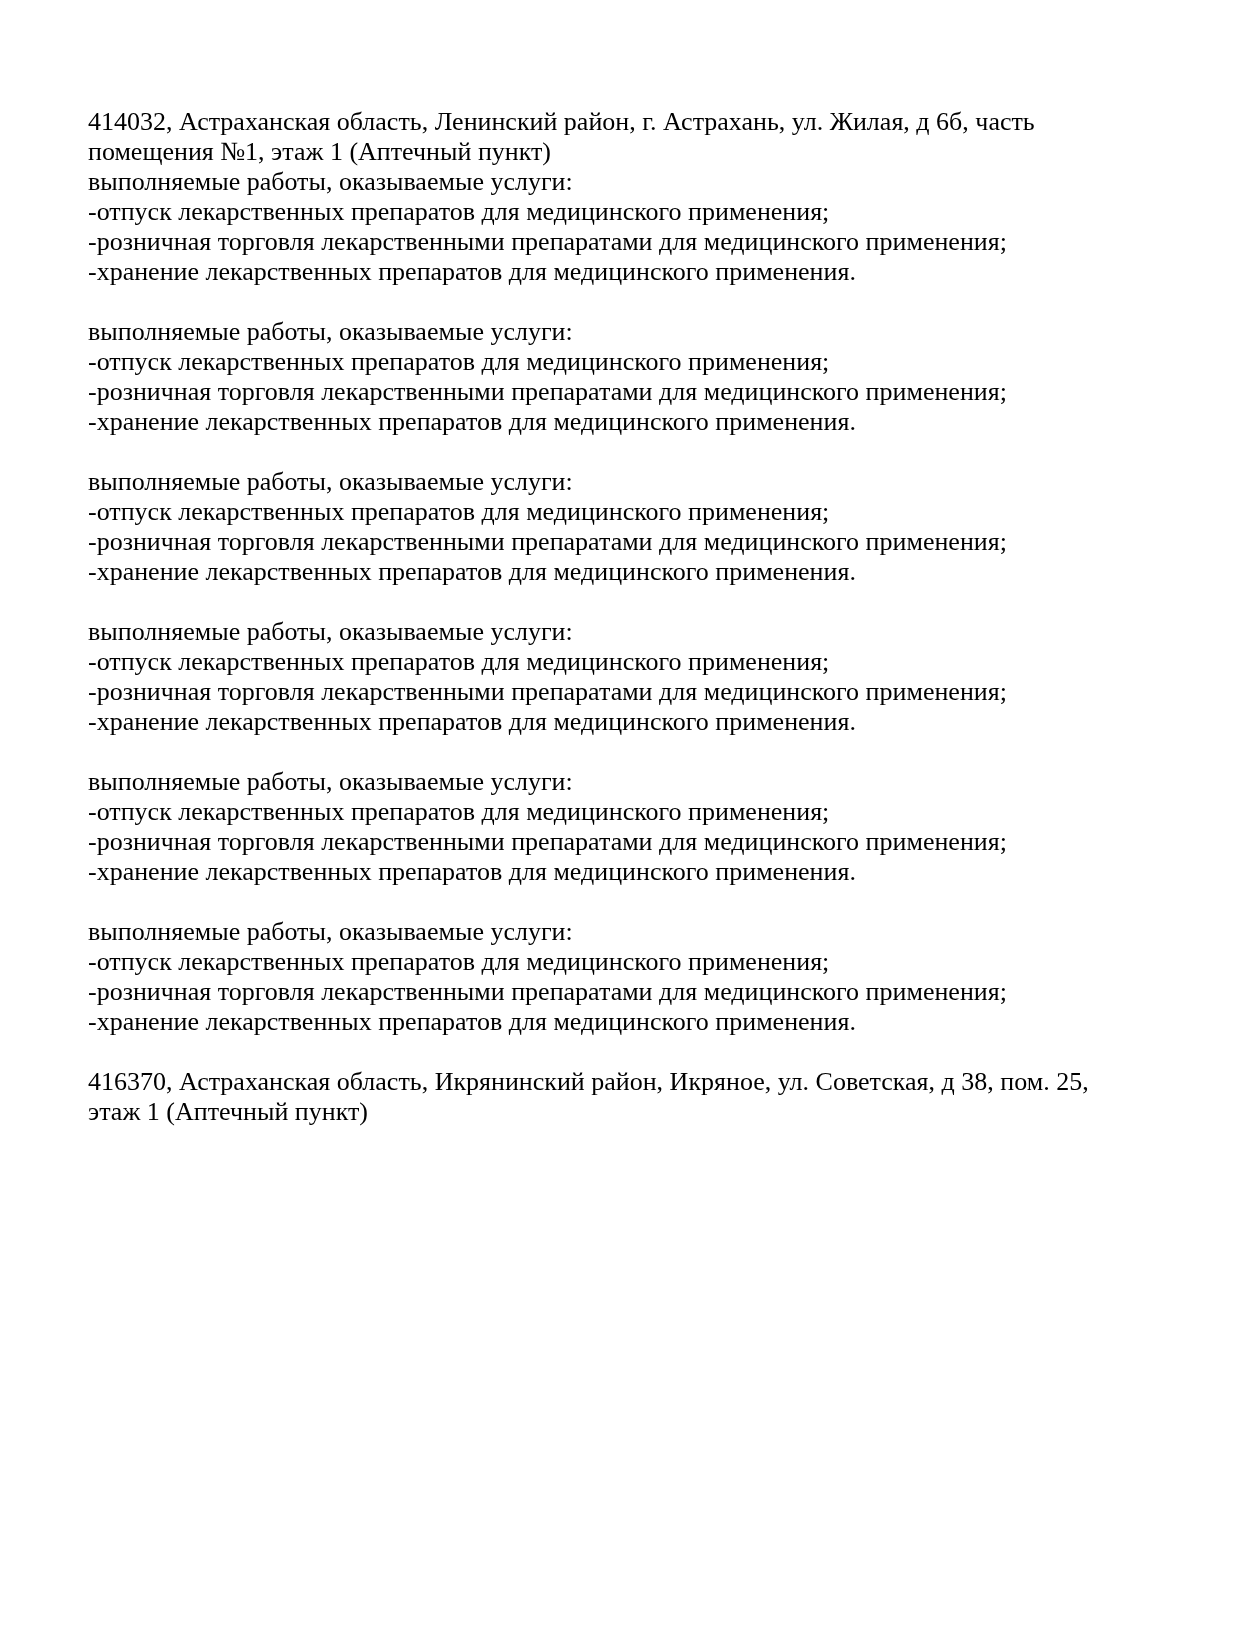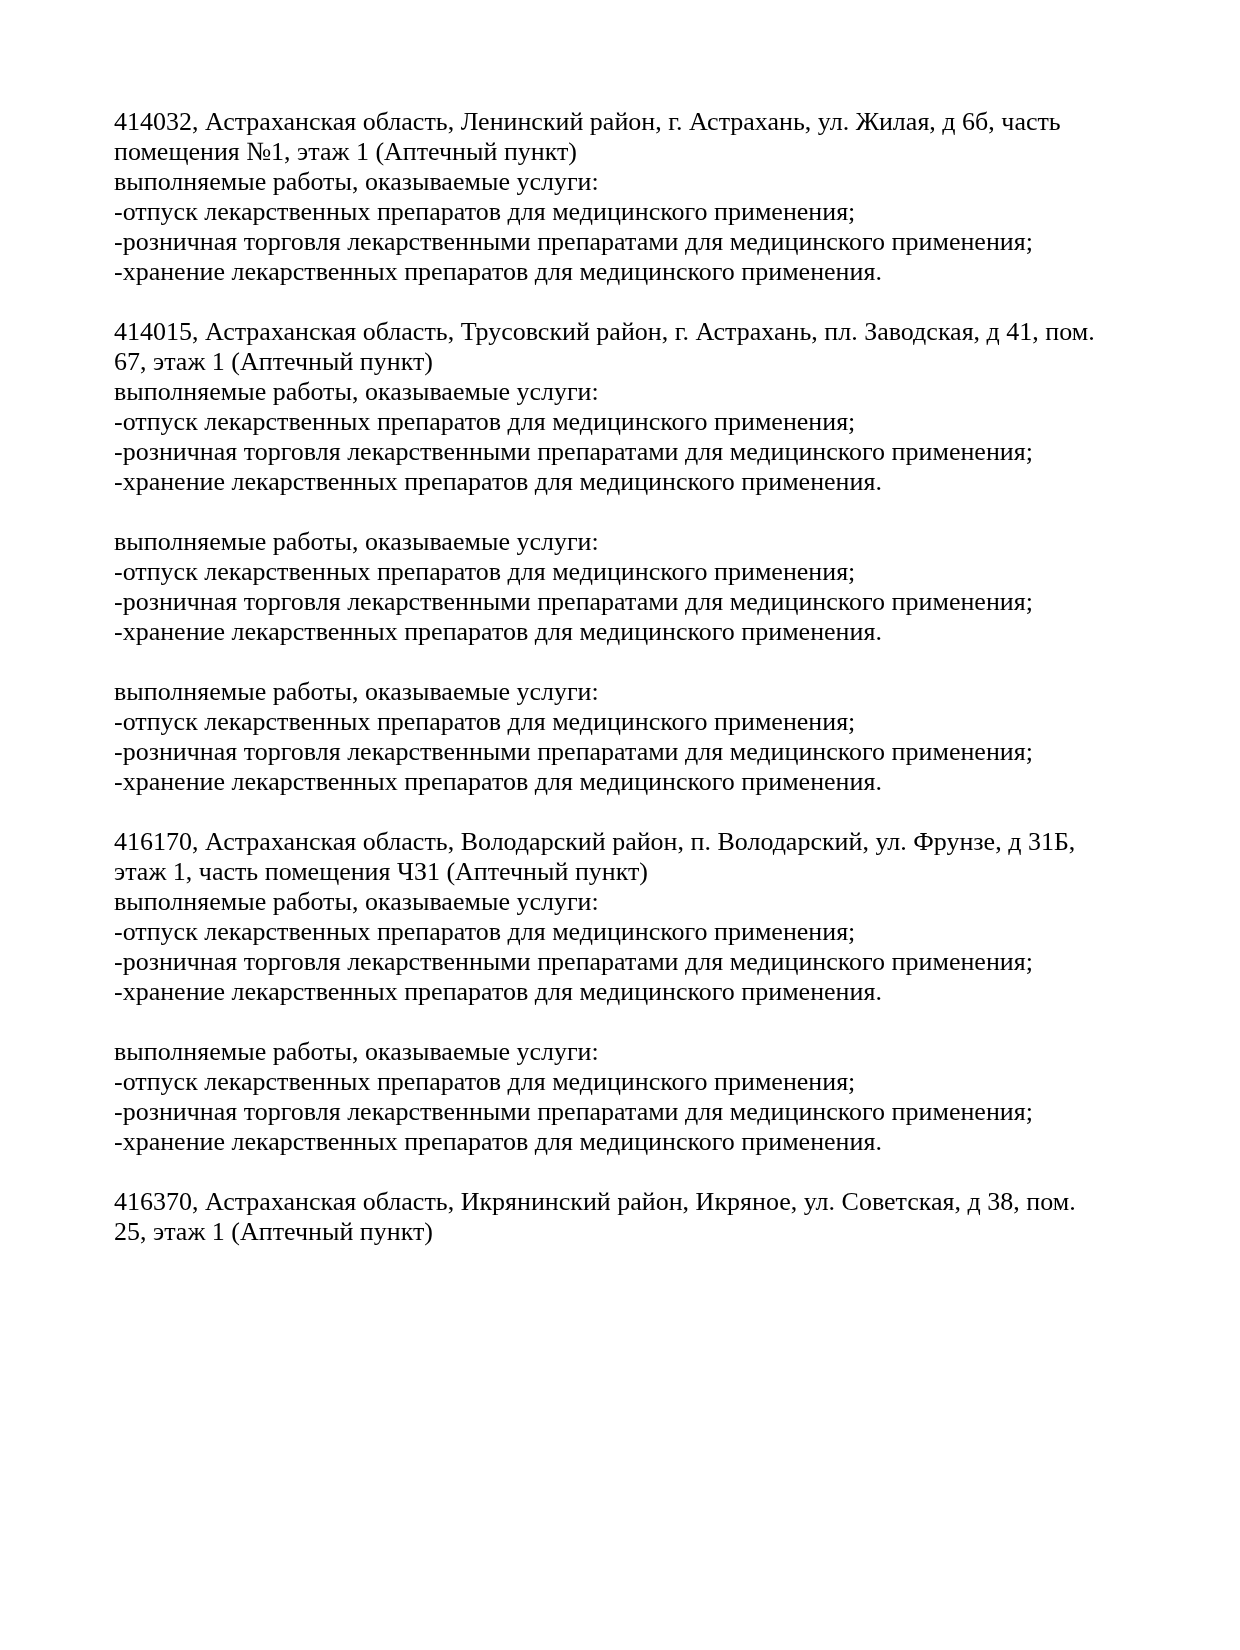--- a/index.html
+++ b/index.html
@@ -6,21 +6,21 @@
   body {
     width: 1240px;
     height: 1650px;
     background: #ffffff;
     font-family: "Liberation Serif", "DejaVu Serif", serif;
   }
   .page {
     box-sizing: border-box;
     width: 1240px;
     height: 1468px;
-    padding: 107px 127px 0 114px;
+    padding: 107px 127px 0 88px;
     color: #000000;
     background: #ffffff;
     overflow: hidden;
   }
   .entry {
     margin: 0 0 30px 0;
   }
   .entry p {
     margin: 0;
     font-size: 26px;
@@ -37,21 +37,20 @@
 
   <section class="entry">
     <p>414032, Астраханская область, Ленинский район, г. Астрахань, ул. Жилая, д 6б, часть помещения №1, этаж 1 (Аптечный пункт)</p>
     <p>выполняемые работы, оказываемые услуги:</p>
     <p>-отпуск лекарственных препаратов для медицинского применения;</p>
     <p>-розничная торговля лекарственными препаратами для медицинского применения;</p>
     <p>-хранение лекарственных препаратов для медицинского применения.</p>
   </section>
 
   <section class="entry">
-    <p>414015, Астраханская область, Трусовский район, г. Астрахань, пл. Заводская, д 41, пом. 67, этаж 1 (Аптечный пункт)</p>
     <p>выполняемые работы, оказываемые услуги:</p>
     <p>-отпуск лекарственных препаратов для медицинского применения;</p>
     <p>-розничная торговля лекарственными препаратами для медицинского применения;</p>
     <p>-хранение лекарственных препаратов для медицинского применения.</p>
   </section>
 
   <section class="entry">
     <p>выполняемые работы, оказываемые услуги:</p>
     <p>-отпуск лекарственных препаратов для медицинского применения;</p>
     <p>-розничная торговля лекарственными препаратами для медицинского применения;</p>
@@ -59,21 +58,20 @@
   </section>
 
   <section class="entry">
     <p>выполняемые работы, оказываемые услуги:</p>
     <p>-отпуск лекарственных препаратов для медицинского применения;</p>
     <p>-розничная торговля лекарственными препаратами для медицинского применения;</p>
     <p>-хранение лекарственных препаратов для медицинского применения.</p>
   </section>
 
   <section class="entry">
-    <p>416170, Астраханская область, Володарский район, п. Володарский, ул. Фрунзе, д 31Б, этаж 1, часть помещения ЧЗ1 (Аптечный пункт)</p>
     <p>выполняемые работы, оказываемые услуги:</p>
     <p>-отпуск лекарственных препаратов для медицинского применения;</p>
     <p>-розничная торговля лекарственными препаратами для медицинского применения;</p>
     <p>-хранение лекарственных препаратов для медицинского применения.</p>
   </section>
 
   <section class="entry">
     <p>выполняемые работы, оказываемые услуги:</p>
     <p>-отпуск лекарственных препаратов для медицинского применения;</p>
     <p>-розничная торговля лекарственными препаратами для медицинского применения;</p>

